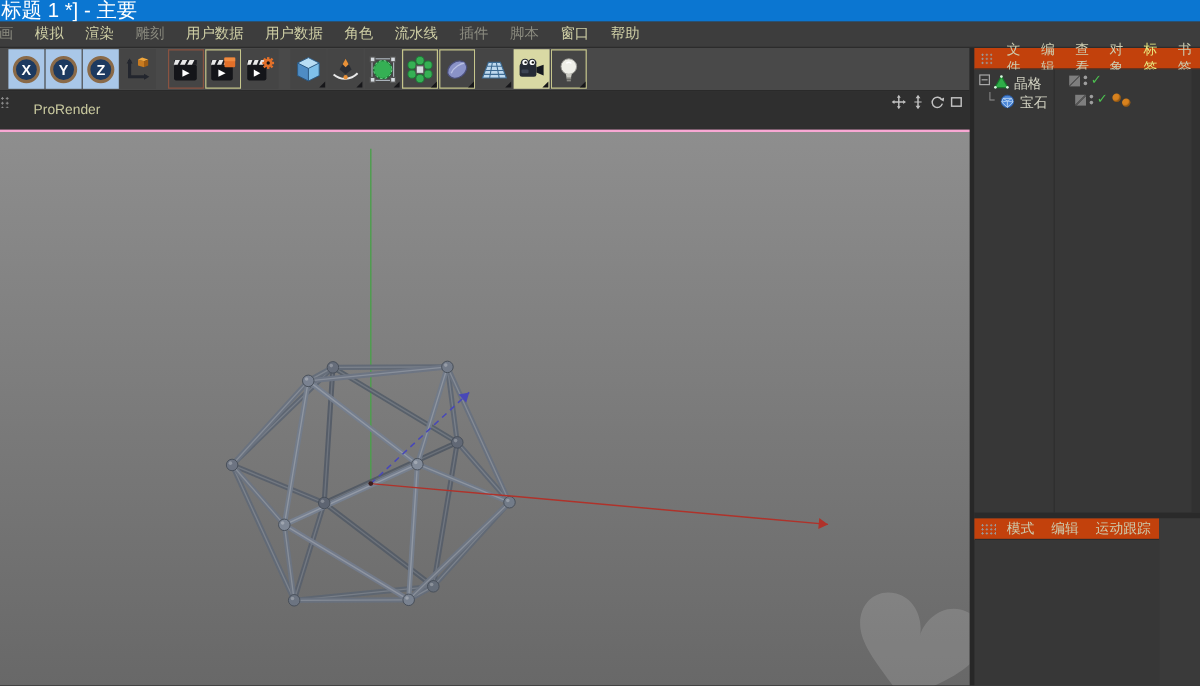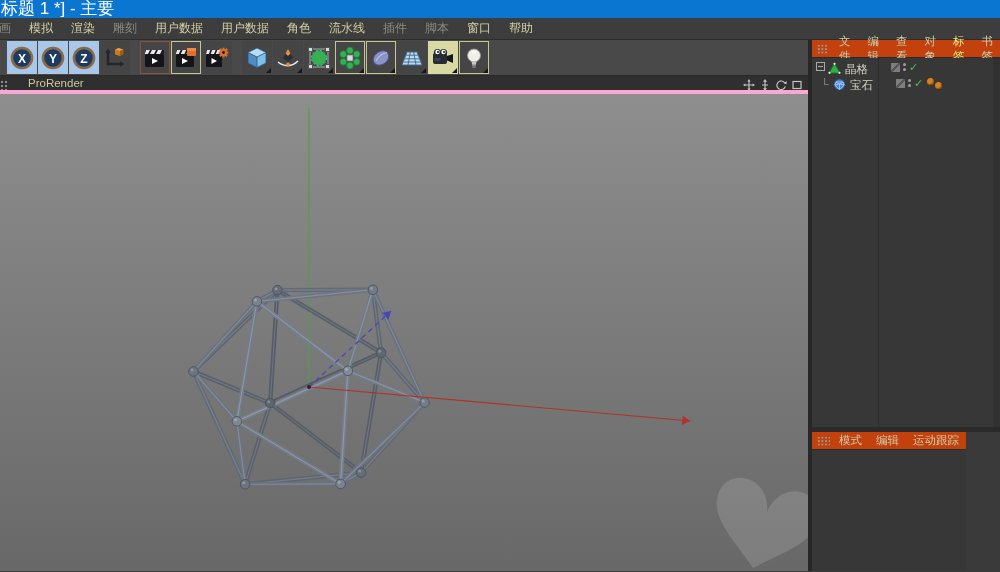--- a/index.html
+++ b/index.html
@@ -31,22 +31,22 @@
     align-items:center; justify-content:center; margin-right:1px; background:#454545; }
   .tbtn.tile-blue { background:#a9c7e8; }
   .tbtn.bd-brown { box-shadow:inset 0 0 0 1px #8a5341; }
   .tbtn.bd-yellow { box-shadow:inset 0 0 0 1px #c6c68c; }
   .tbtn.bg-yellow { background:#d9d9a4; }
   .tbtn .dd:after { content:""; position:absolute; right:1px; bottom:1px;
     border-left:5px solid transparent; border-bottom:5px solid #17171a; }
   .tgap { width:9px; height:100%; }
 
   
-  .vpbar { height:18px; background:#2f2f2f; color:#c9c99f; font-size:11.5px;
-    display:flex; align-items:center; position:relative; border-bottom:4px solid #f9a8d4; }
+  .vpbar { height:34px; background:#2f2f2f; color:#c9c99f; font-size:11.5px;
+    display:flex; align-items:center; position:relative; border-bottom:2px solid #f9a8d4; }
   .vpbar .vplabel { margin-left:28px; }
   .vpbar .partial-icon { position:absolute; left:0; top:4px; width:8px; height:10px;
     background-image:radial-gradient(#8d8d8d 1px, transparent 1.1px);
     background-size:4px 4px; }
   .vpnav { position:absolute; right:5px; top:3px; display:flex; gap:4px; }
   .vpnav svg { display:block; }
 
   
   .viewport { flex:1; position:relative; overflow:hidden;
     background:linear-gradient(#8e8e8e,#686868); }

